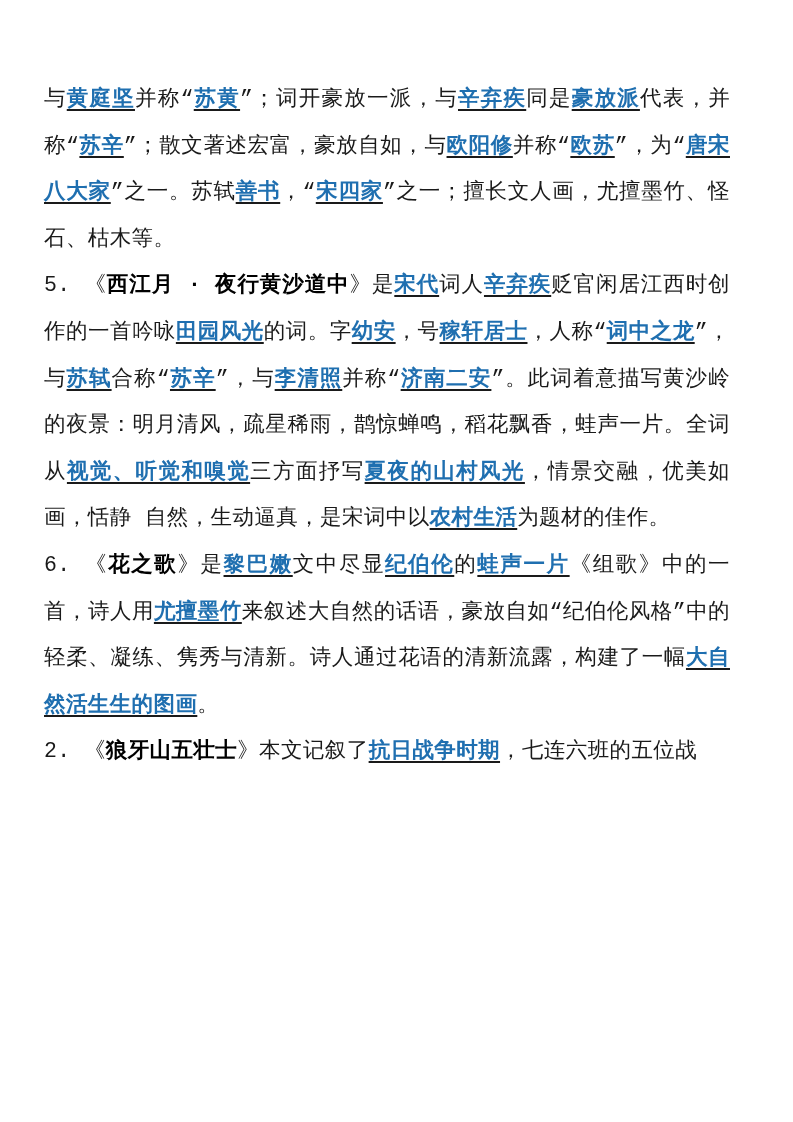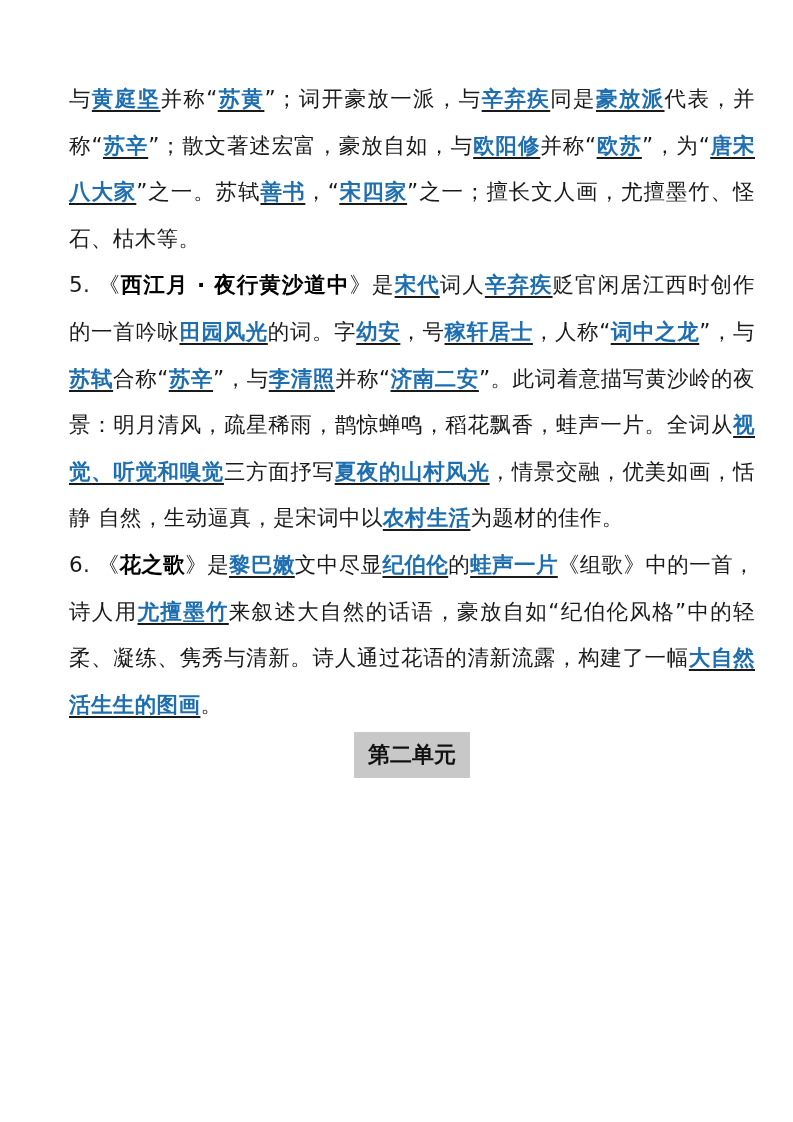--- a/index.html
+++ b/index.html
@@ -1,21 +1,21 @@
 <!DOCTYPE html>
 <html><head>
 <meta charset="utf-8">
 <style>
   html, body { margin: 0; padding: 0; background: #ffffff; }
   body {
     width: 793px; height: 1122px; overflow: hidden; position: relative;
     font-family: "DejaVu Sans", "Liberation Sans", sans-serif;
     color: #1a1a1a;
   }
-  .page { position: absolute; left: 69px; top: 76px; width: 686px; }
+  .page { position: absolute; left: 44px; top: 76px; width: 686px; font-family: Liberation Mono, monospace; }
   .para {
     font-size: 21.5px; line-height: 46.6px; margin: 0;
     text-align: justify; text-justify: inter-character; letter-spacing: 0.4px;
   }
   .kw {
     color: #1f6fb0; font-weight: bold; text-decoration: underline;
     text-decoration-color: #1a1a1a; text-underline-offset: 4px; text-decoration-thickness: 1.5px;
     cursor: pointer;
   }
   .title { font-weight: bold; color: #000000; }
@@ -27,18 +27,16 @@
 </style>
 </head>
 <body>
 
 <div class="page">
   <div id="unit1">
       <p class="para"><span>与</span><span class="kw">黄庭坚</span><span>并称“</span><span class="kw">苏黄</span><span>”；词开豪放一派，与</span><span class="kw">辛弃疾</span><span>同是</span><span class="kw">豪放派</span><span>代表，并称“</span><span class="kw">苏辛</span><span>”；散文著述宏富，豪放自如，与</span><span class="kw">欧阳修</span><span>并称“</span><span class="kw">欧苏</span><span>”，为“</span><span class="kw">唐宋八大家</span><span>”之一。苏轼</span><span class="kw">善书</span><span>，“</span><span class="kw">宋四家</span><span>”之一；擅长文人画，尤擅墨竹、怪石、枯木等。</span></p>
       <p class="para"><span>5. 《</span><span class="title">西江月 · 夜行黄沙道中</span><span>》是</span><span class="kw">宋代</span><span>词人</span><span class="kw">辛弃疾</span><span>贬官闲居江西时创作的一首吟咏</span><span class="kw">田园风光</span><span>的词。字</span><span class="kw">幼安</span><span>，号</span><span class="kw">稼轩居士</span><span>，人称“</span><span class="kw">词中之龙</span><span>”，与</span><span class="kw">苏轼</span><span>合称“</span><span class="kw">苏辛</span><span>”，与</span><span class="kw">李清照</span><span>并称“</span><span class="kw">济南二安</span><span>”。此词着意描写黄沙岭的夜景：明月清风，疏星稀雨，鹊惊蝉鸣，稻花飘香，蛙声一片。全词从</span><span class="kw">视觉、听觉和嗅觉</span><span>三方面抒写</span><span class="kw">夏夜的山村风光</span><span>，情景交融，优美如画，恬静 自然，生动逼真，是宋词中以</span><span class="kw">农村生活</span><span>为题材的佳作。</span></p>
       <p class="para"><span>6. 《</span><span class="title">花之歌</span><span>》是</span><span class="kw">黎巴嫩</span><span>文中尽显</span><span class="kw">纪伯伦</span><span>的</span><span class="kw">蛙声一片</span><span>《组歌》中的一首，诗人用</span><span class="kw">尤擅墨竹</span><span>来叙述大自然的话语，豪放自如“纪伯伦风格”中的轻柔、凝练、隽秀与清新。诗人通过花语的清新流露，构建了一幅</span><span class="kw">大自然活生生的图画</span><span>。</span></p>
     </div>
-  <div class="heading-wrap">
-    <span class="heading">第二单元</span>
-  </div>
   <div id="unit2">
+      <p class="para"><span>2. 《</span><span class="title">狼牙山五壮士</span><span>》本文记叙了</span><span class="kw">抗日战争时期</span><span>，七连六班的五位战</span></p>
     </div>
 </div>
 
 </body></html>

